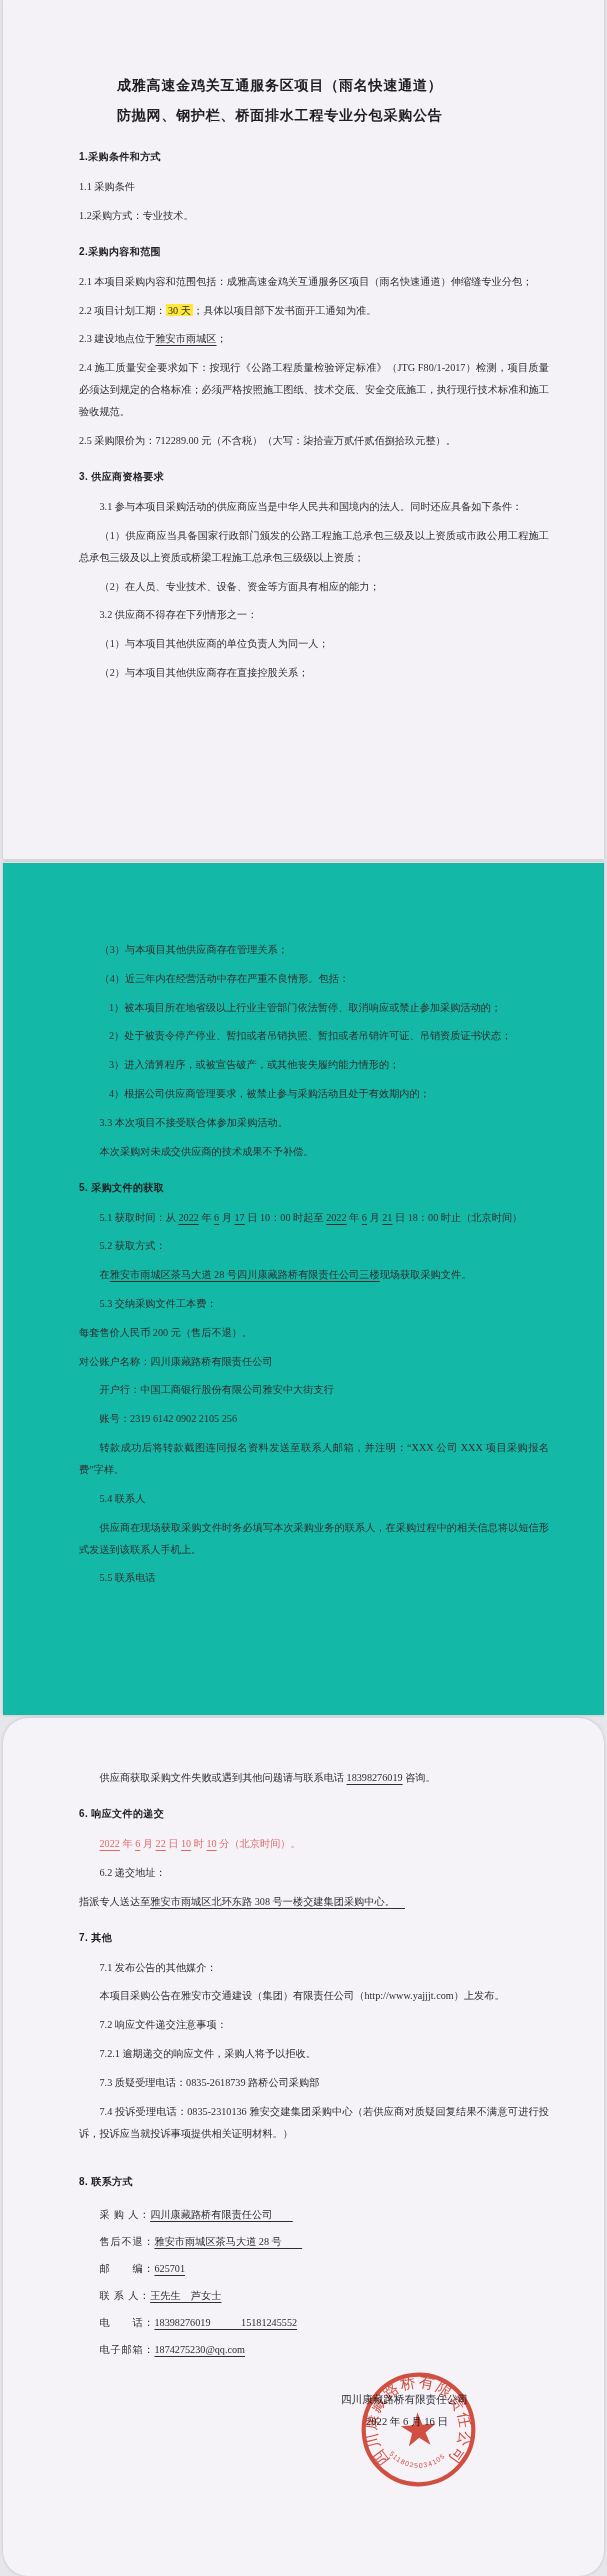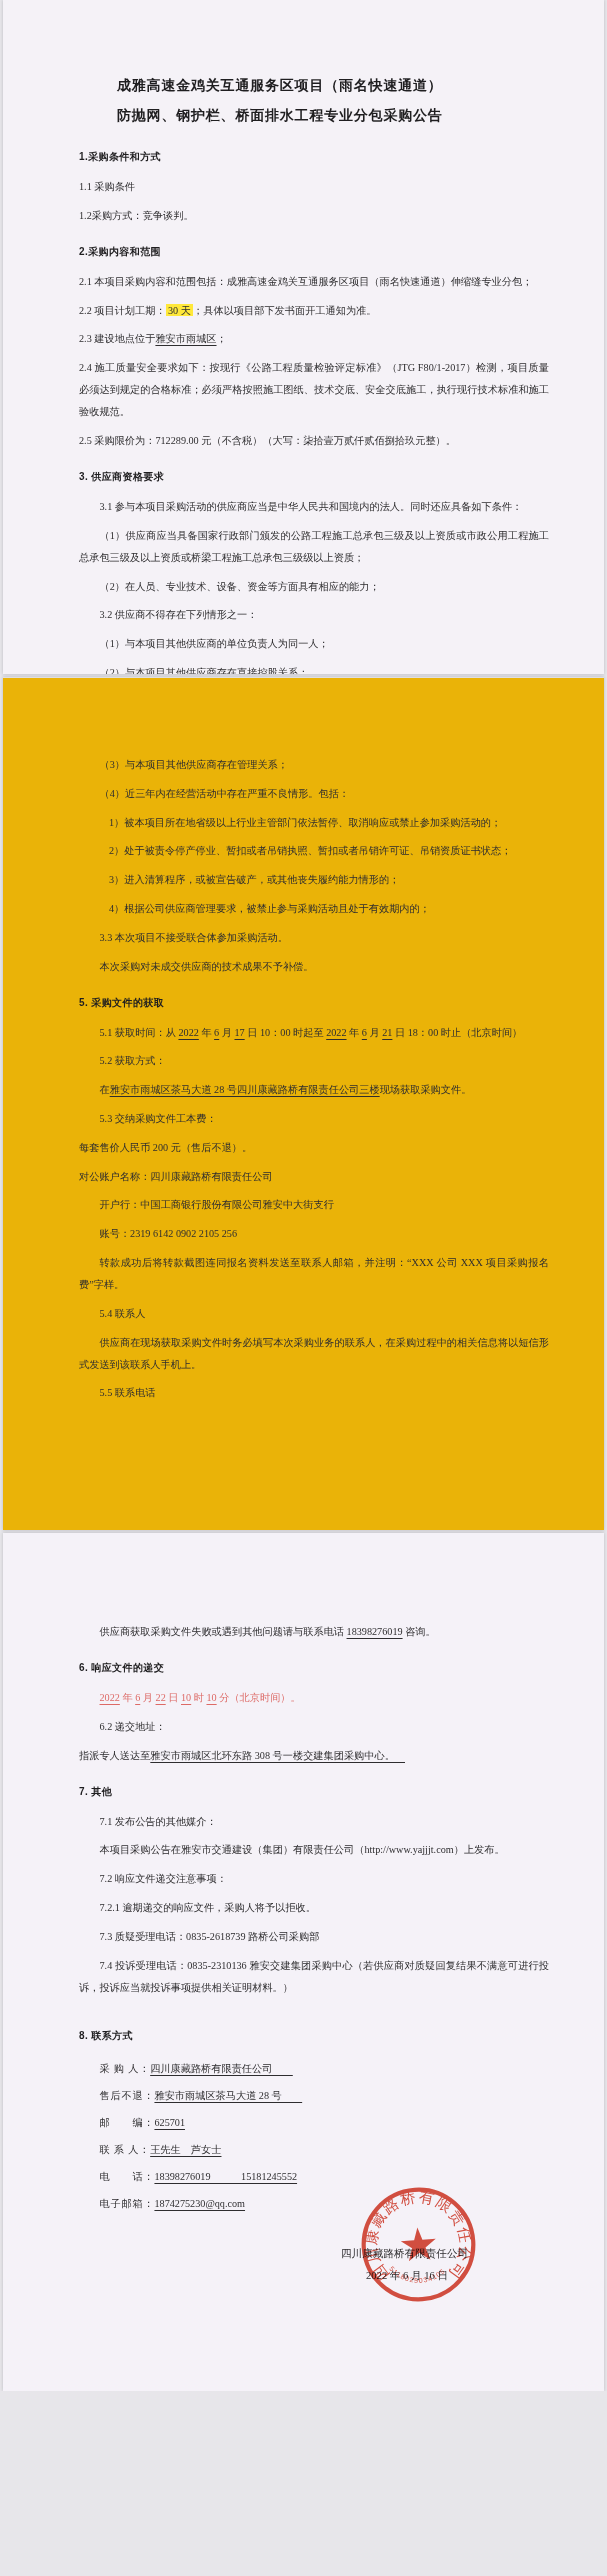--- a/index.html
+++ b/index.html
@@ -11,23 +11,23 @@
     color: #2e2d2f;
   }
   .page {
     width: 601px;
     margin: 0 3px;
     padding: 0 55px 0 76px;
     overflow: hidden;
     position: relative;
     box-shadow: 0 0 3px rgba(60,55,70,.25);
   }
-  .page1 { height: 674px; background: #f5f2f7; margin-bottom: 3px; padding-top: 70px; }
-  .page2 { height: 853px; background: #eab308; margin-bottom: 3px; padding-top: 76px; border-top: 0.8px solid #e0dfe1; }
-  .page3 { height: 858px; background: #f5f2f8; padding-top: 88px; }
+  .page1 { height: 859px; background: #f5f2f7; margin-bottom: 3px; padding-top: 70px; }
+  .page2 { height: 853px; background: #14b8a6; margin-bottom: 3px; padding-top: 76px; border-top: 0.8px solid #e0dfe1; }
+  .page3 { height: 858px; background: #f5f2f8; padding-top: 49px; border-radius: 25px; }
 
   .title {
     font-family: "Liberation Sans", sans-serif;
     font-weight: bold;
     font-size: 14px;
     line-height: 30px;
     letter-spacing: 0.8px;
     color: #1f1e20;
     margin: 0 0 20px 38px;
   }
@@ -78,21 +78,21 @@
 <body>
 
 <div class="page page1">
   <div class="title">
     <div>成雅高速金鸡关互通服务区项目（雨名快速通道）</div>
     <div>防抛网、钢护栏、桥面排水工程专业分包采购公告</div>
   </div>
 
   <h2>1.采购条件和方式</h2>
   <p>1.1 采购条件</p>
-  <p>1.2采购方式：竞争谈判。</p>
+  <p>1.2采购方式：专业技术。</p>
 
   <h2>2.采购内容和范围</h2>
   <p>2.1 本项目采购内容和范围包括：成雅高速金鸡关互通服务区项目（雨名快速通道）伸缩缝专业分包；</p>
   <p><span>2.2 项目计划工期：</span><span class="hl">30 天</span><span>；具体以项目部下发书面开工通知为准。</span></p>
   <p><span>2.3 建设地点位于</span><span class="u">雅安市雨城区</span><span>；</span></p>
   <p>2.4 施工质量安全要求如下：按现行《公路工程质量检验评定标准》（JTG F80/1-2017）检测，项目质量必须达到规定的合格标准；必须严格按照施工图纸、技术交底、安全交底施工，执行现行技术标准和施工验收规范。</p>
   <p>2.5 采购限价为：712289.00 元（不含税）（大写：柒拾壹万贰仟贰佰捌拾玖元整）。</p>
 
   <h2>3.  供应商资格要求</h2>
   <p class="ti">3.1 参与本项目采购活动的供应商应当是中华人民共和国境内的法人。同时还应具备如下条件：</p>

